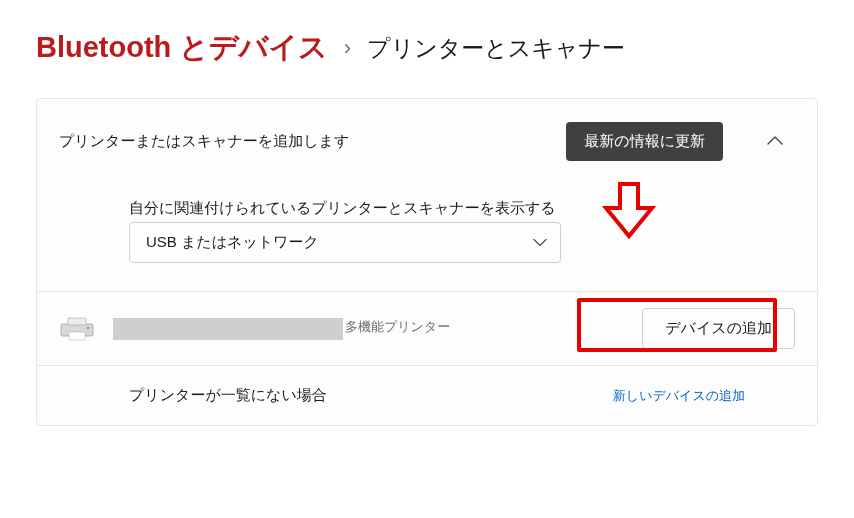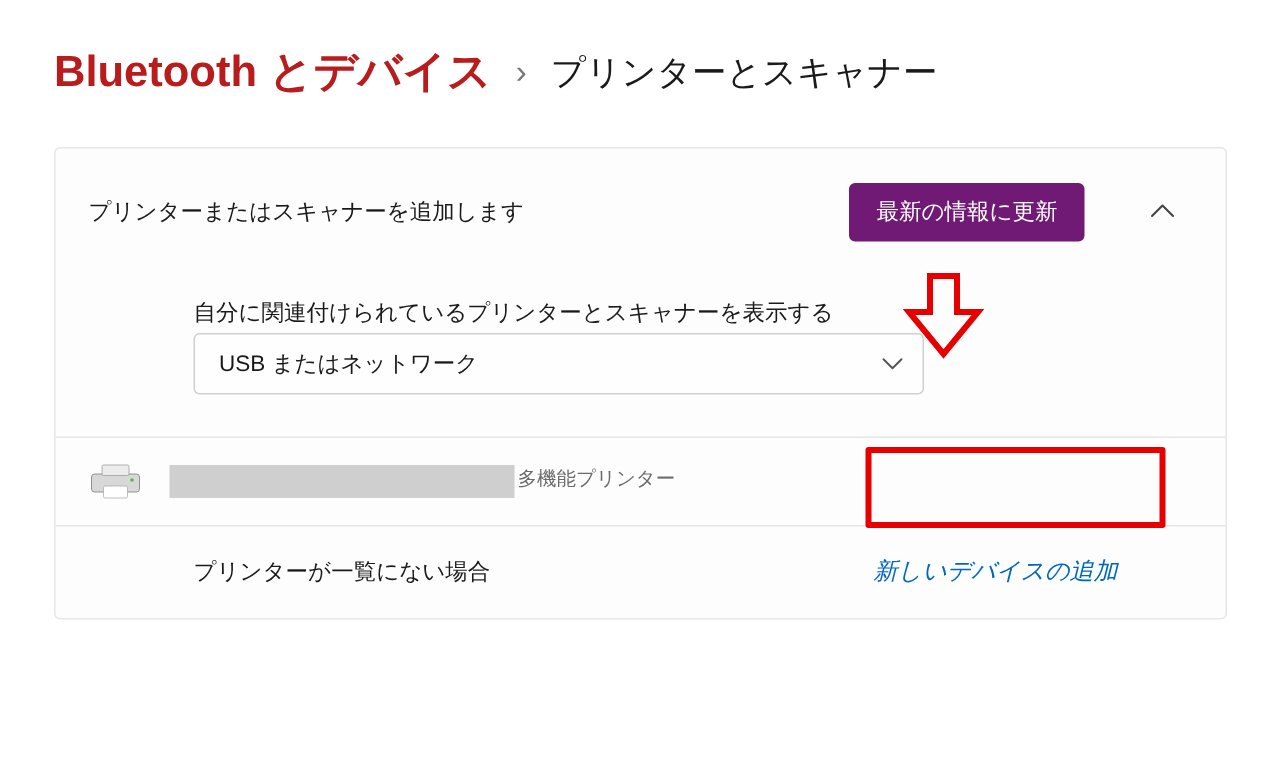--- a/index.html
+++ b/index.html
@@ -48,21 +48,21 @@
       align-items: center;
       padding: 22px 22px;
       gap: 32px;
     }
     .section-title {
       font-size: 15px;
       color: #1a1a1a;
       flex: 1;
     }
     .btn-primary {
-      background: #701a75;
+      background: #404040;
       color: #fff;
       border: none;
       border-radius: 4px;
       padding: 10px 18px;
       font-size: 15px;
       font-family: inherit;
       cursor: pointer;
     }
     .chevron-box {
       width: 40px;
@@ -76,21 +76,21 @@
     .section-filter {
       padding: 16px 22px 28px 92px;
     }
     .filter-label {
       font-size: 15px;
       color: #1a1a1a;
       margin-bottom: 4px;
     }
     .select-wrap {
       position: relative;
-      width: 487px;
+      width: 432px;
     }
     .select-box {
       width: 100%;
       border: 1px solid #cfcfcf;
       border-radius: 4px;
       background: #fefefe;
       padding: 10px 40px 10px 16px;
       font-size: 15px;
       color: #1a1a1a;
       cursor: pointer;
@@ -158,24 +158,23 @@
       padding: 20px 22px 20px 92px;
       gap: 28px;
     }
     .notlisted-label {
       font-size: 15px;
       color: #1a1a1a;
       flex: 1;
     }
     .link-action {
       color: #0067c0;
-      font-size: 16px;
+      font-size: 13px;
       cursor: pointer;
       margin-right: 50px;
-      font-style: italic;
     }
   </style>
 </head>
 <body>
 
 <div class="header">
   <span class="header-parent">Bluetooth とデバイス</span>
   <span class="header-sep">›</span>
   <span class="header-current">プリンターとスキャナー</span>
 </div>
@@ -217,20 +216,21 @@
         <rect x="2" y="8" width="32" height="12" rx="2" fill="#d8d8d8" stroke="#888" stroke-width="0.6"></rect>
         <rect x="9" y="2" width="18" height="7" rx="1" fill="#ececec" stroke="#999" stroke-width="0.5"></rect>
         <rect x="10" y="16" width="16" height="8" rx="1" fill="#fff" stroke="#aaa" stroke-width="0.5"></rect>
         <circle cx="29" cy="12" r="1.2" fill="#6a6"></circle>
       </svg>
     </div>
     <div class="printer-info">
       <div class="printer-name-redacted"></div>
       <div class="printer-sub">多機能プリンター</div>
     </div>
+    <button class="add-device-btn">デバイスの追加</button>
 
     <div class="highlight-box" style="left:540px; top:6px; width:200px; height:54px;"></div>
   </div>
 
   <div class="section notlisted-row">
     <div class="notlisted-label">プリンターが一覧にない場合</div>
     <div class="link-action">新しいデバイスの追加</div>
   </div>
 
 </div>

